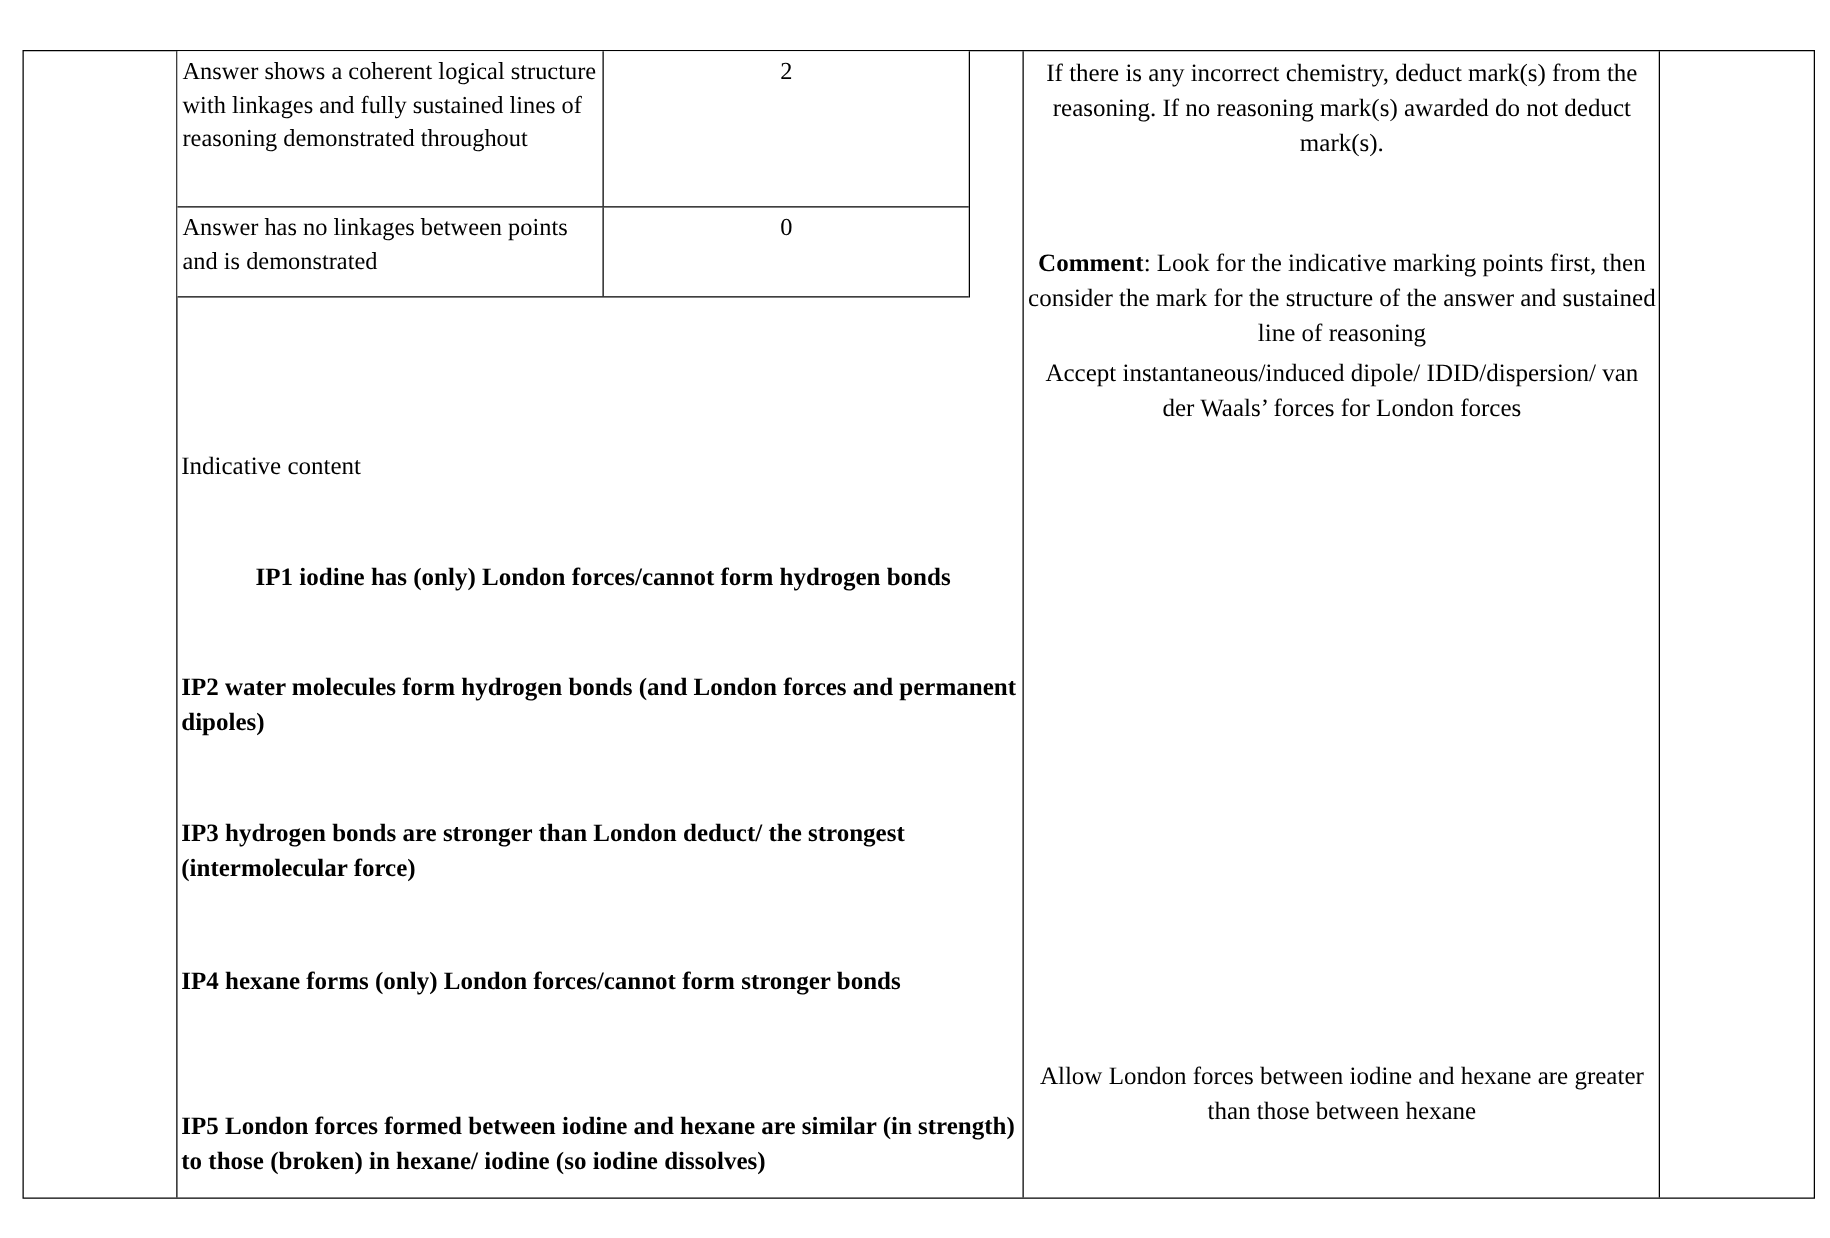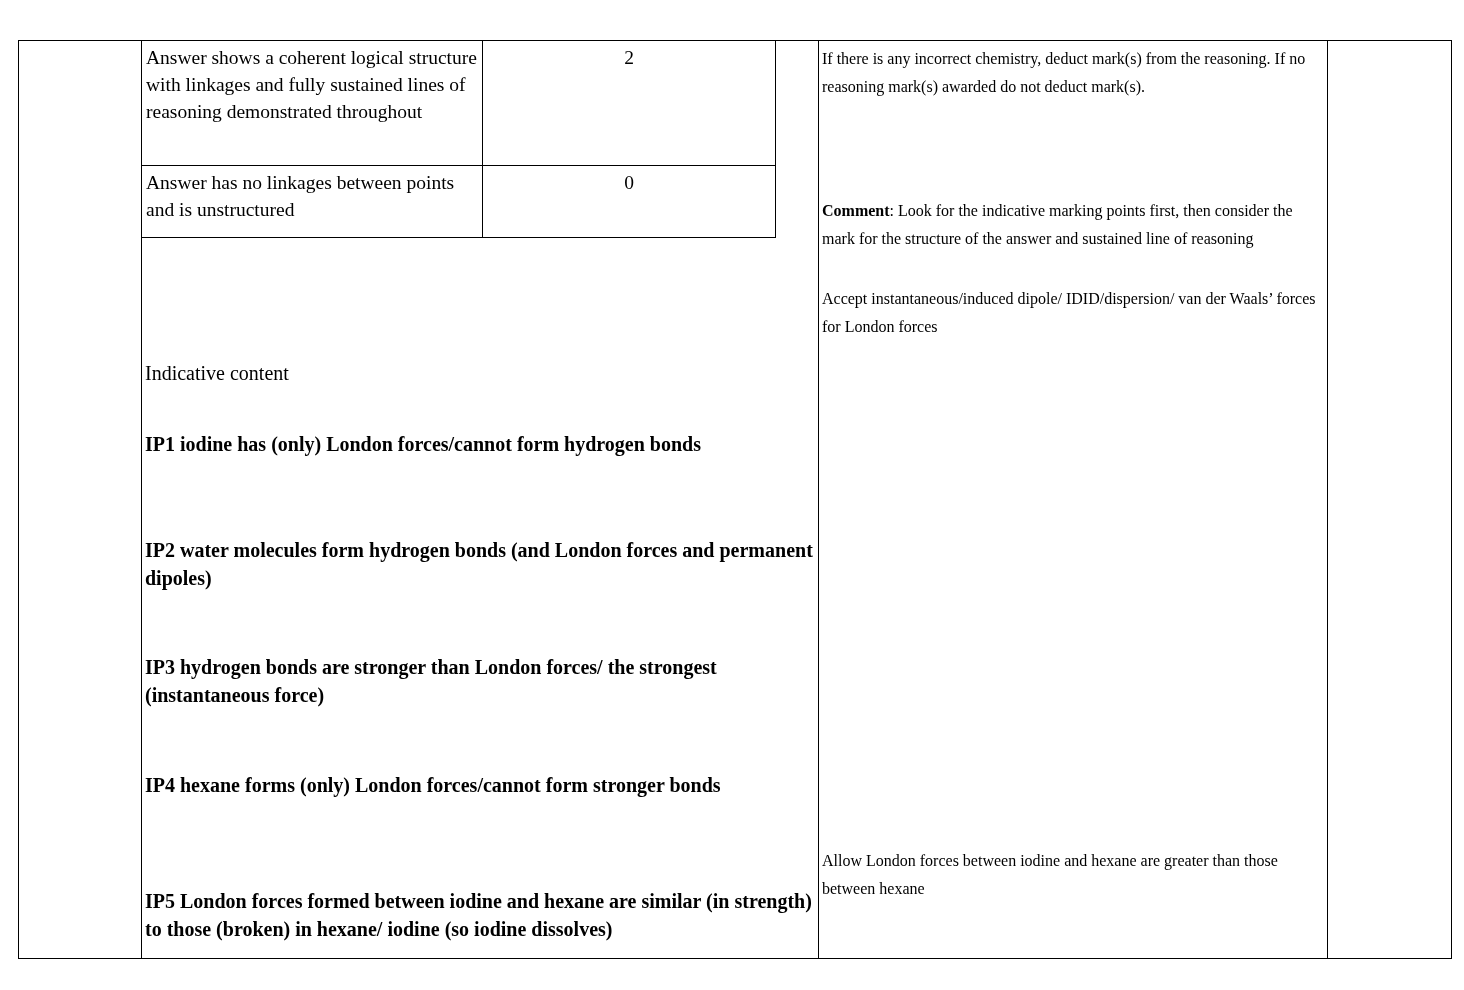--- a/index.html
+++ b/index.html
@@ -65,34 +65,35 @@
     line-height:28px;
     width:675px;
   }
   .ip {
     position:absolute;
     font-weight:bold;
     font-size:20px;
     line-height:28px;
     width:675px;
   }
-  .ip-1 { top:389px; }
+  .ip-1 { top:407px;text-align:center; }
   .ip-2 { top:495px; }
   .ip-3 { top:612px; }
   .ip-4 { top:730px; }
   .ip-5 { top:846px; }
   .heading-indicative { top:318px; }
 
   
   .guidance-content { position:absolute; left:803px; top:0; width:503px; }
   .gpara {
     position:absolute;
-    font-size:16px;
+    font-size:20px;
     line-height:28px;
     width:503px;
+    text-align:center;
   }
   .g-deduct { top:4px; }
   .g-comment { top:156px; }
   .g-accept { top:244px;font-family:Liberation Serif, serif; }
   .g-allow { top:806px; }
   .bold { font-weight:bold; }
 
   
   .qnum-col   { position:absolute; left:0; top:0; width:122px; height:100%; }
   .marks-col  { position:absolute; left:1309px; top:0; width:124px; height:100%; }
@@ -109,30 +110,30 @@
 
     <div class="qnum-col"></div>
     <div class="marks-col"></div>
 
     <div class="grid">
       <div class="grid-row r1">
         <div class="cell-desc">Answer shows a coherent logical structure with linkages and fully sustained lines of reasoning demonstrated throughout</div>
         <div class="cell-mark">2</div>
       </div>
       <div class="grid-row r3">
-        <div class="cell-desc">Answer has no linkages between points and is unstructured</div>
+        <div class="cell-desc">Answer has no linkages between points and is demonstrated</div>
         <div class="cell-mark">0</div>
       </div>
     </div>
 
     <div class="answer-content">
       <div class="heading-bold heading-indicative">Indicative content</div>
       <div class="ip ip-1">IP1 iodine has (only) London forces/cannot form hydrogen bonds</div>
       <div class="ip ip-2">IP2 water molecules form hydrogen bonds (and London forces and permanent dipoles)</div>
-      <div class="ip ip-3">IP3 hydrogen bonds are stronger than London forces/ the strongest (instantaneous force)</div>
+      <div class="ip ip-3">IP3 hydrogen bonds are stronger than London deduct/ the strongest (intermolecular force)</div>
       <div class="ip ip-4">IP4 hexane forms (only) London forces/cannot form stronger bonds</div>
       <div class="ip ip-5">IP5 London forces formed between iodine and hexane are similar (in strength) to those (broken) in hexane/ iodine (so iodine dissolves)</div>
     </div>
 
     <div class="guidance-content">
       <div class="gpara g-deduct">If there is any incorrect chemistry, deduct mark(s) from the reasoning.  If no reasoning mark(s) awarded do not deduct mark(s).</div>
       <div class="gpara g-comment">
         <span class="bold">Comment</span><span>: Look for the indicative marking points first, then consider the mark for the structure of the answer and sustained line of reasoning</span>
       </div>
       <div class="gpara g-accept">Accept instantaneous/induced dipole/ IDID/dispersion/ van der Waals’ forces for London forces</div>

